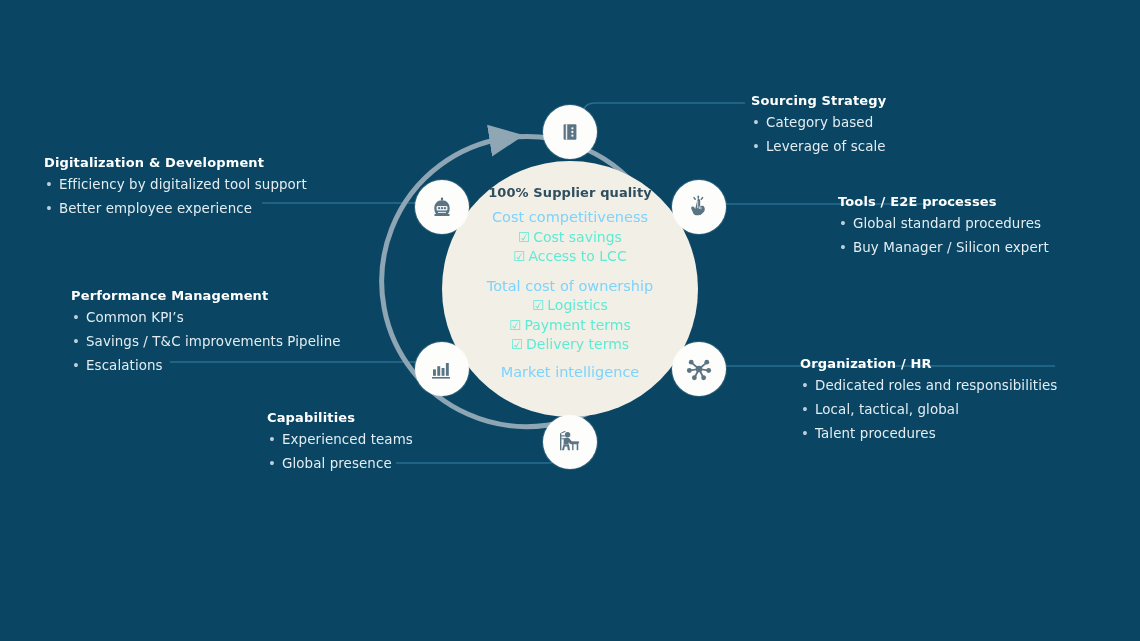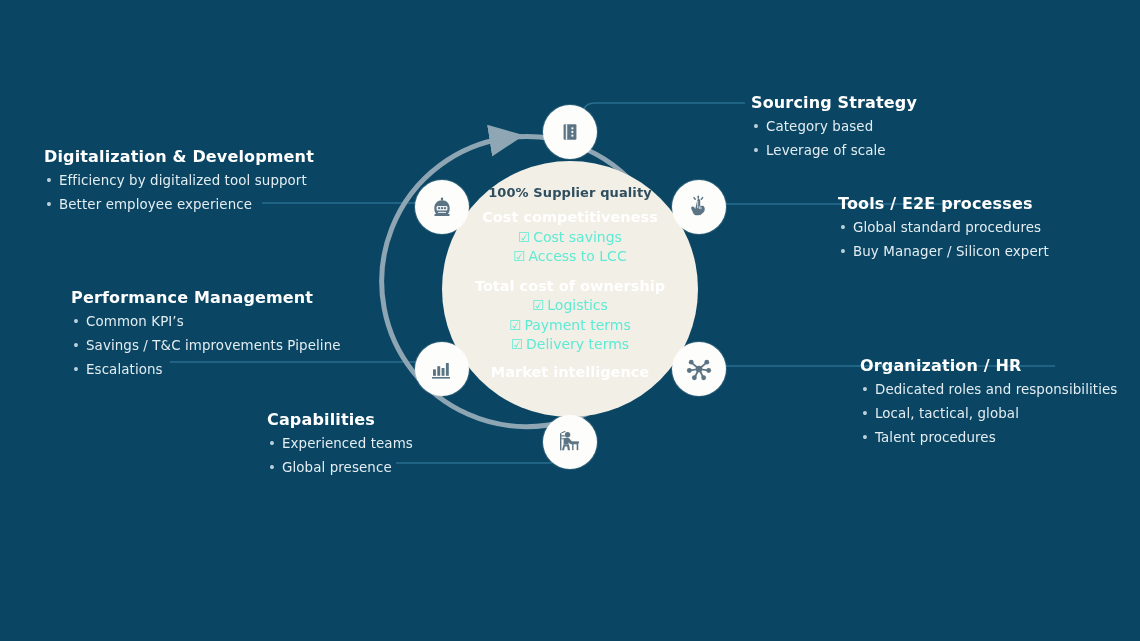--- a/index.html
+++ b/index.html
@@ -27,22 +27,22 @@
   .ct-head{
     font-size:13px;
     font-weight:bold;
     color:#2f4e5e;
     letter-spacing:.1px;
     margin:0 0 11px 0;
     white-space:nowrap;
   }
   .ct-sub{
     font-size:14.5px;
-    font-weight:bold;
-    color:#ffffff;
+    font-weight:normal;
+    color:#7dd3fc;
     margin:0 0 5px 0;
     white-space:nowrap;
   }
   .ct-item{
     font-size:14px;
     font-weight:normal;
     color:#5eead4;
     margin:0 0 5px 0;
     white-space:nowrap;
   }
@@ -58,21 +58,21 @@
     background:#fdfdfb;
     box-shadow:0 0 0 1px rgba(255,255,255,.15);
     display:flex;align-items:center;justify-content:center;
   }
   .node svg{display:block;}
 
   
   .callout{position:absolute;}
   .callout .title{
     color:#ffffff;
-    font-size:16px;
+    font-size:13px;
     font-weight:bold;
     margin:0 0 7px 0;
     white-space:nowrap;
     letter-spacing:.15px;
   }
   .callout ul{list-style:none;margin:0;padding:0;}
   .callout li{
     color:#e3edf2;
     font-size:13.4px;
     font-weight:normal;
@@ -239,21 +239,21 @@
         <circle cx="12.0" cy="13.2" r="1.15" fill="#5b7484"></circle>
         <circle cx="14.9" cy="13.2" r="1.15" fill="#5b7484"></circle>
         <g stroke="#eef2f4" stroke-width="1.0" stroke-linecap="round">
           <line x1="8.4" y1="17.4" x2="15.6" y2="17.4"></line>
         </g>
         <rect x="4.3" y="19.0" width="15.4" height="1.9" rx=".9" fill="#5b7484"></rect>
       </svg>
     </span>
   </div>
 
-  <div class="callout" style="left:44px;top:147px;">
+  <div class="callout" style="left:44px;top:155px;">
     <div class="title">Digitalization &amp; Development</div>
     <ul>
       <li><span class="bullet">•</span><span>Efficiency by digitalized tool support</span></li>
       <li><span class="bullet">•</span><span>Better employee experience</span></li>
     </ul>
   </div>
 
   <div class="callout" style="left:71px;top:288px;">
     <div class="title">Performance Management</div>
     <ul>
@@ -280,21 +280,21 @@
   </div>
 
   <div class="callout" style="left:838px;top:194px;">
     <div class="title">Tools / E2E processes</div>
     <ul>
       <li><span class="bullet">•</span><span>Global standard procedures</span></li>
       <li><span class="bullet">•</span><span>Buy Manager / Silicon expert</span></li>
     </ul>
   </div>
 
-  <div class="callout" style="left:860px;top:356px;">
+  <div class="callout" style="left:800px;top:356px;">
     <div class="title">Organization / HR</div>
     <ul>
       <li><span class="bullet">•</span><span>Dedicated roles and responsibilities</span></li>
       <li><span class="bullet">•</span><span>Local, tactical, global</span></li>
       <li><span class="bullet">•</span><span>Talent procedures</span></li>
     </ul>
   </div>
 
 </div>
 

